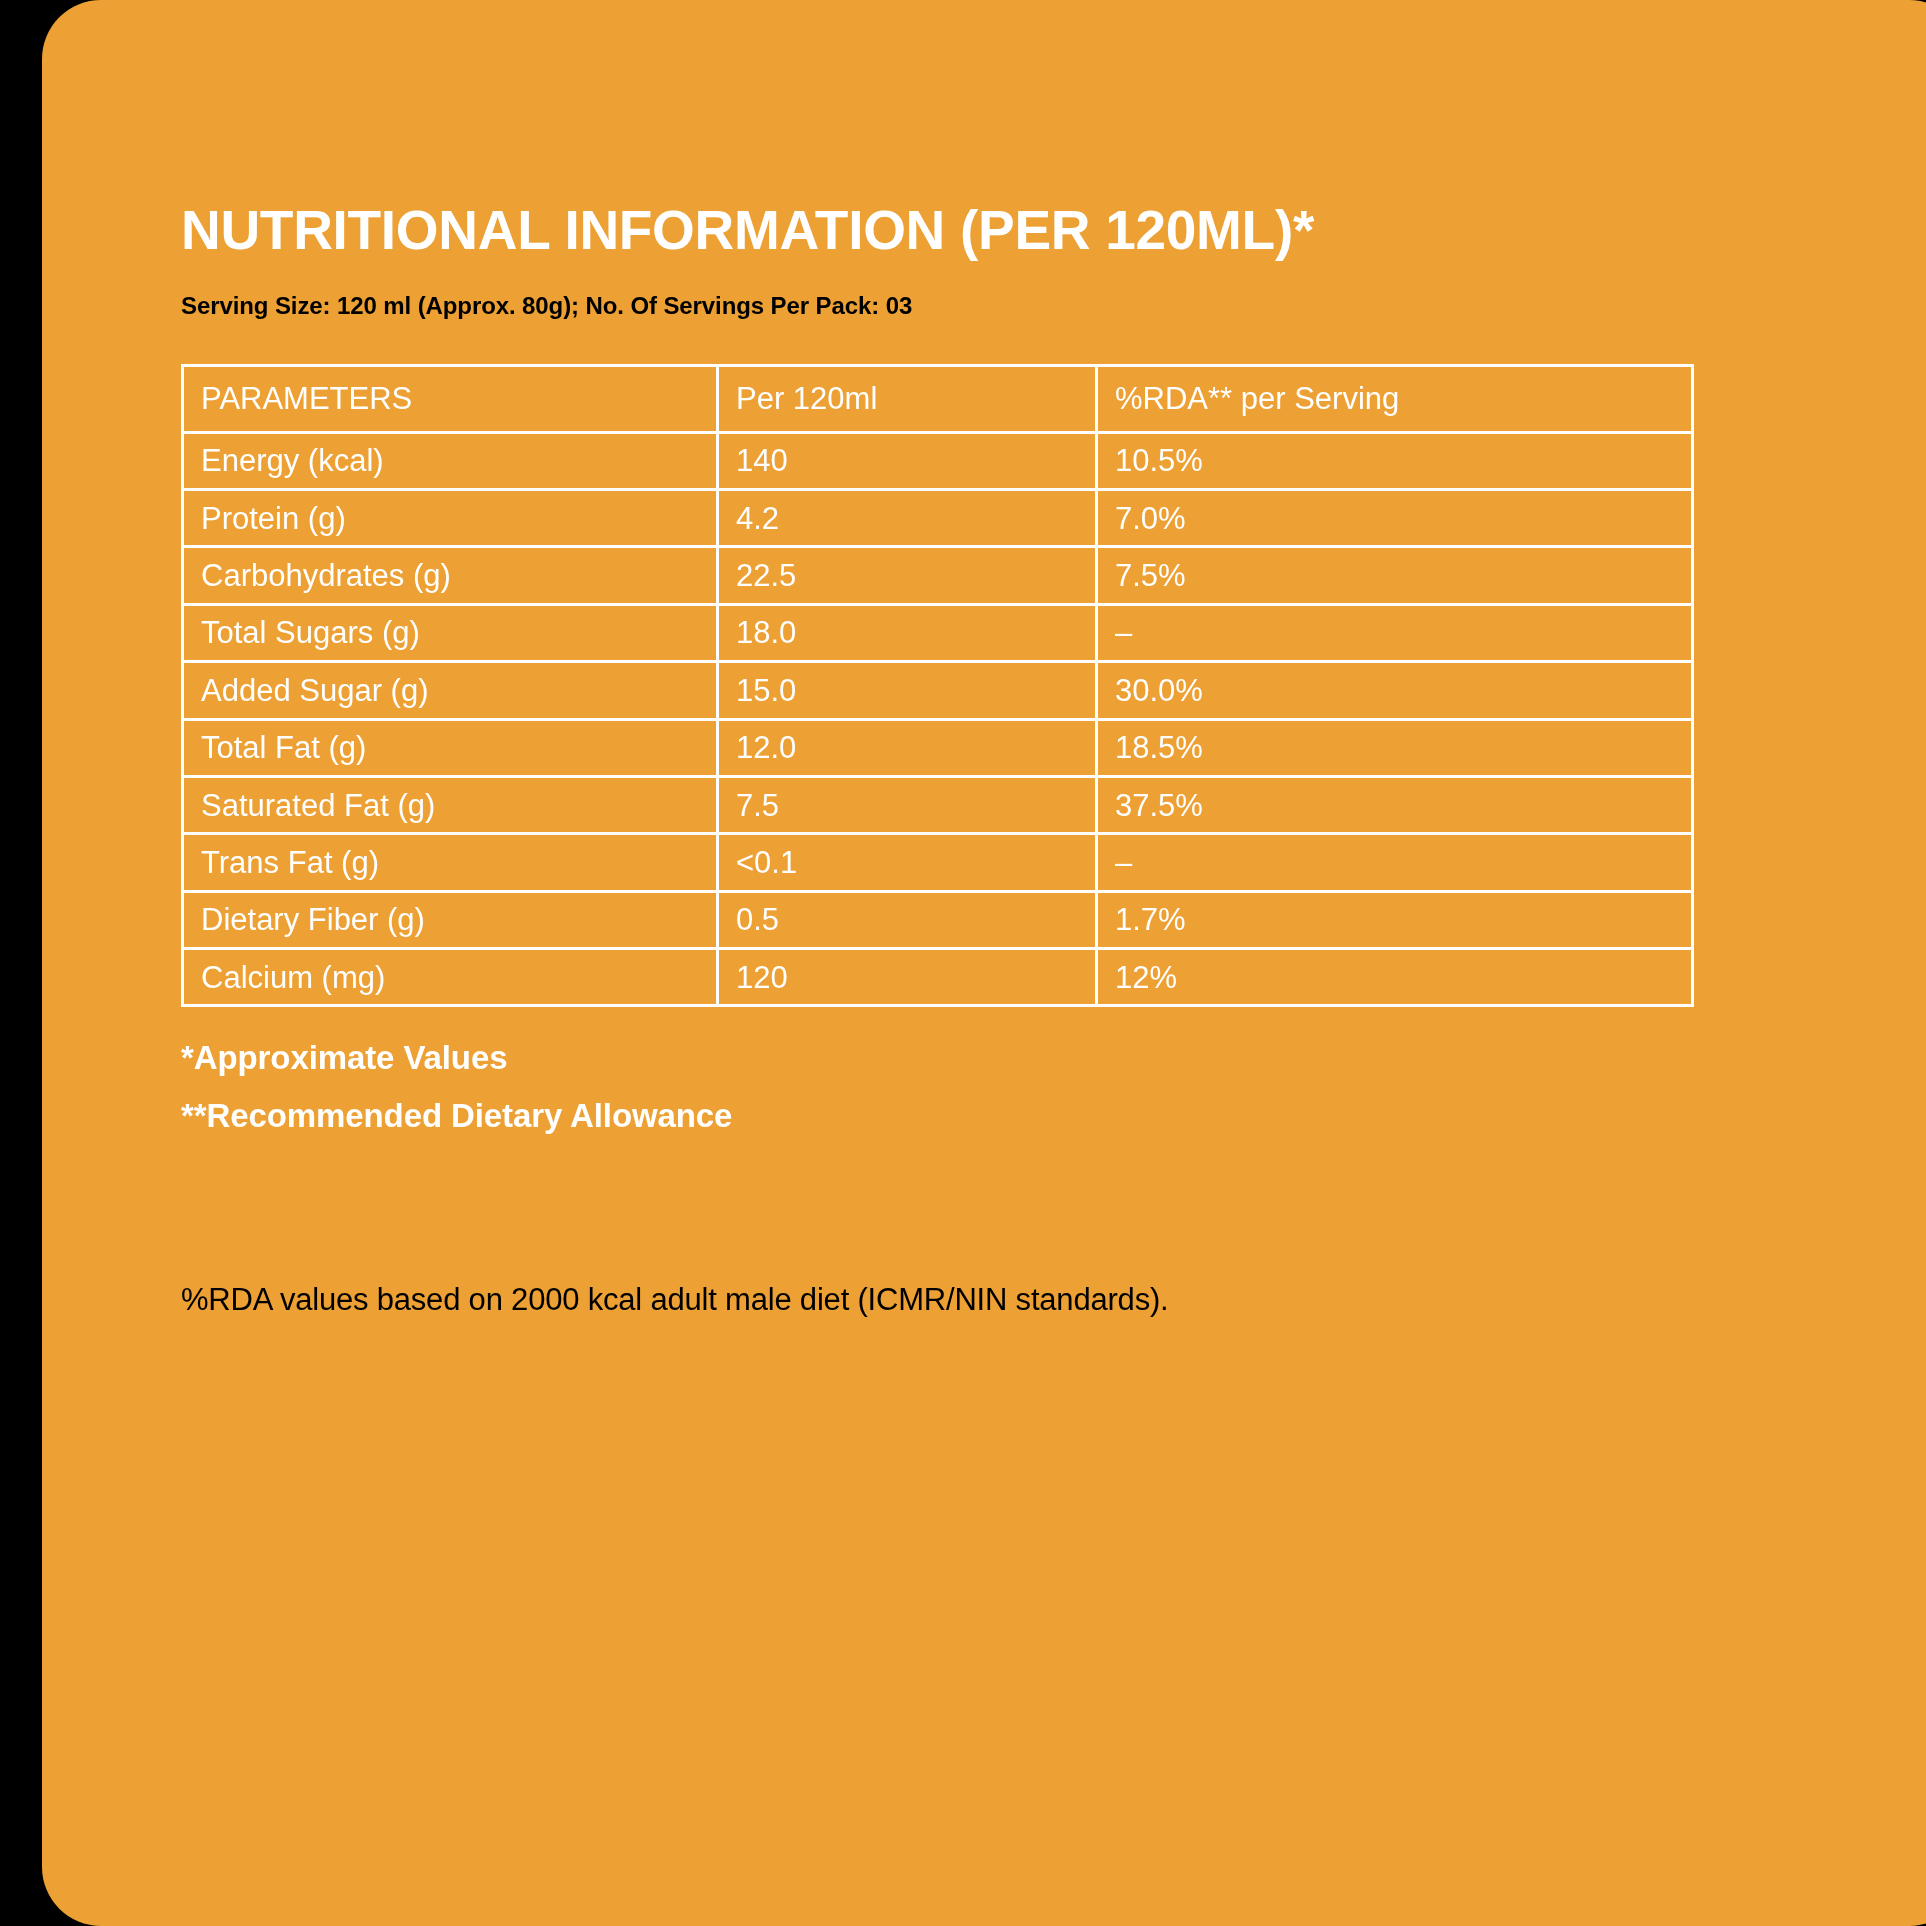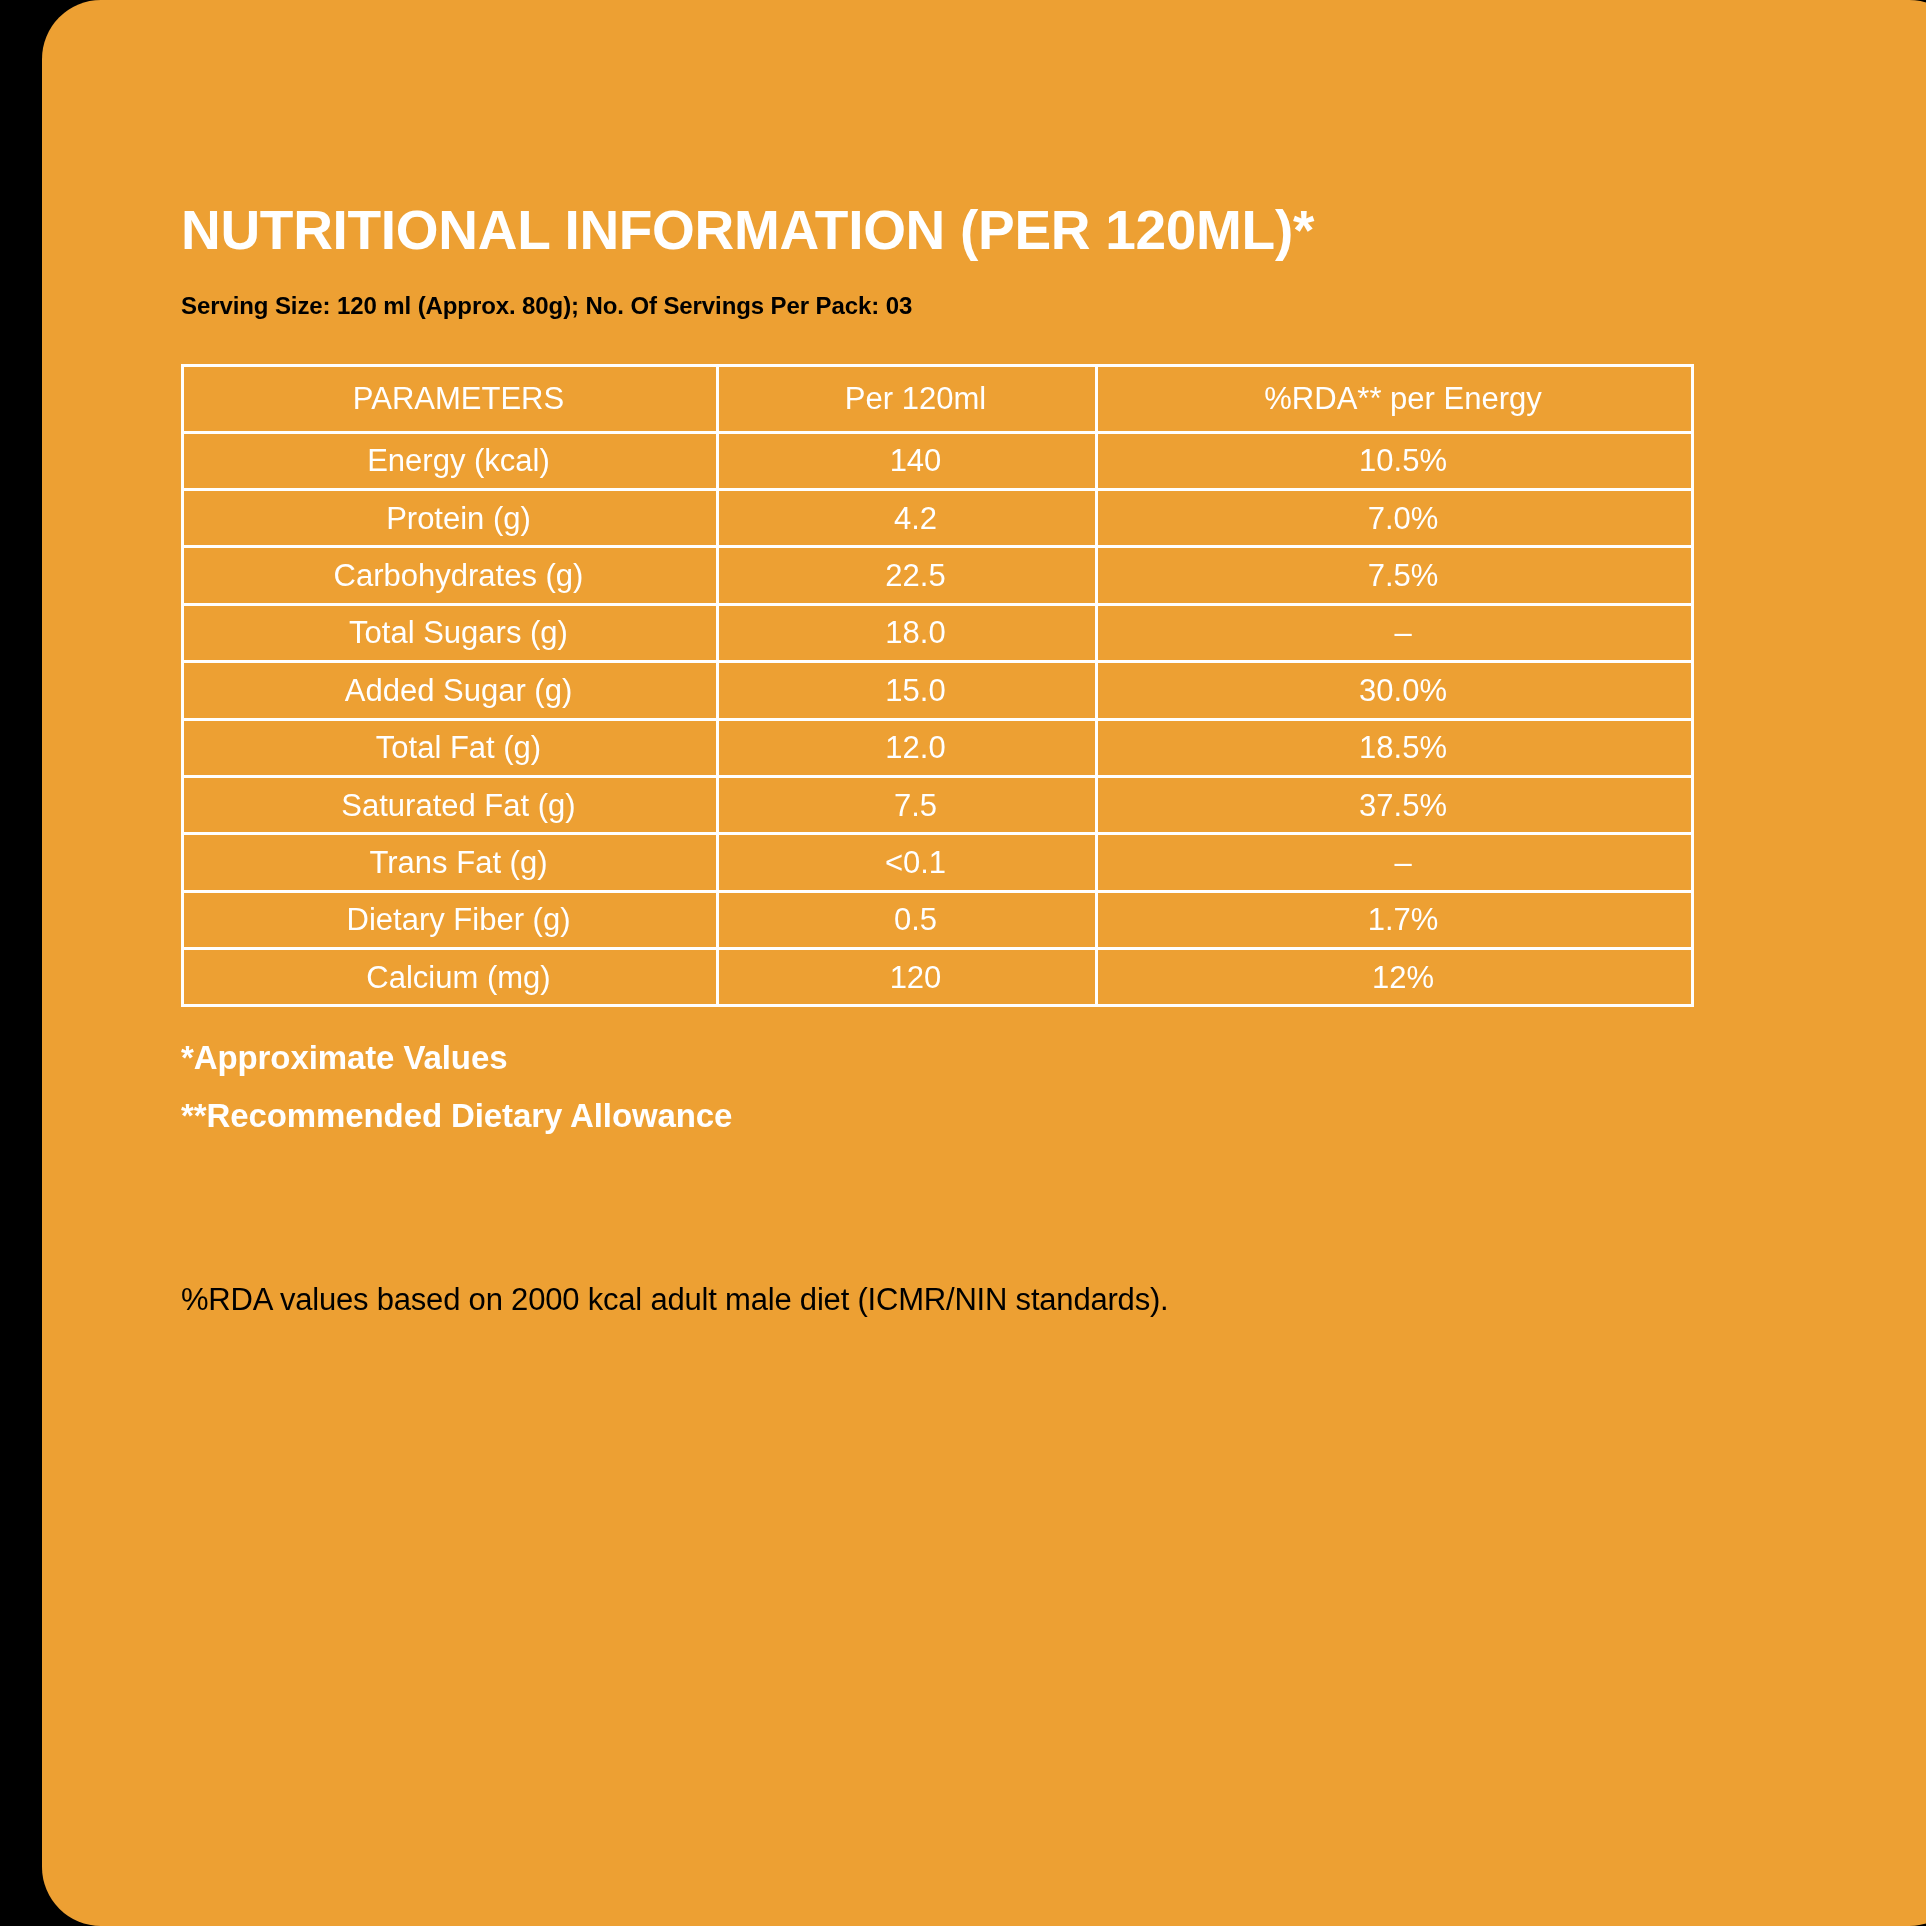--- a/index.html
+++ b/index.html
@@ -48,21 +48,21 @@
   }
   table.nutri {
     margin-top: 44px;
     border-collapse: collapse;
     width: 1509px;
     table-layout: fixed;
   }
   table.nutri td, table.nutri th {
     border: 3.1px solid #ffffff;
     color: #ffffff;
-    text-align: center;
+    text-align: left;
     padding: 8.6px 0 8.6px 17px;
     font-size: 31px;
     font-weight: normal;
     line-height: 1.2;
     height: 44px;
     vertical-align: middle;
     box-sizing: border-box;
   }
   table.nutri th {
     font-size: 31px;
@@ -102,21 +102,21 @@
     <table class="nutri">
       <colgroup>
         <col class="c1">
           <col class="c2">
           <col class="c3">
       </colgroup>
       <thead>
         <tr>
           <th>PARAMETERS</th>
           <th>Per 120ml</th>
-          <th>%RDA** per Energy</th>
+          <th>%RDA** per Serving</th>
         </tr>
       </thead>
       <tbody>
         <tr>
           <td>Energy (kcal)</td>
           <td>140</td>
           <td>10.5%</td>
         </tr>
         <tr>
           <td>Protein (g)</td>

